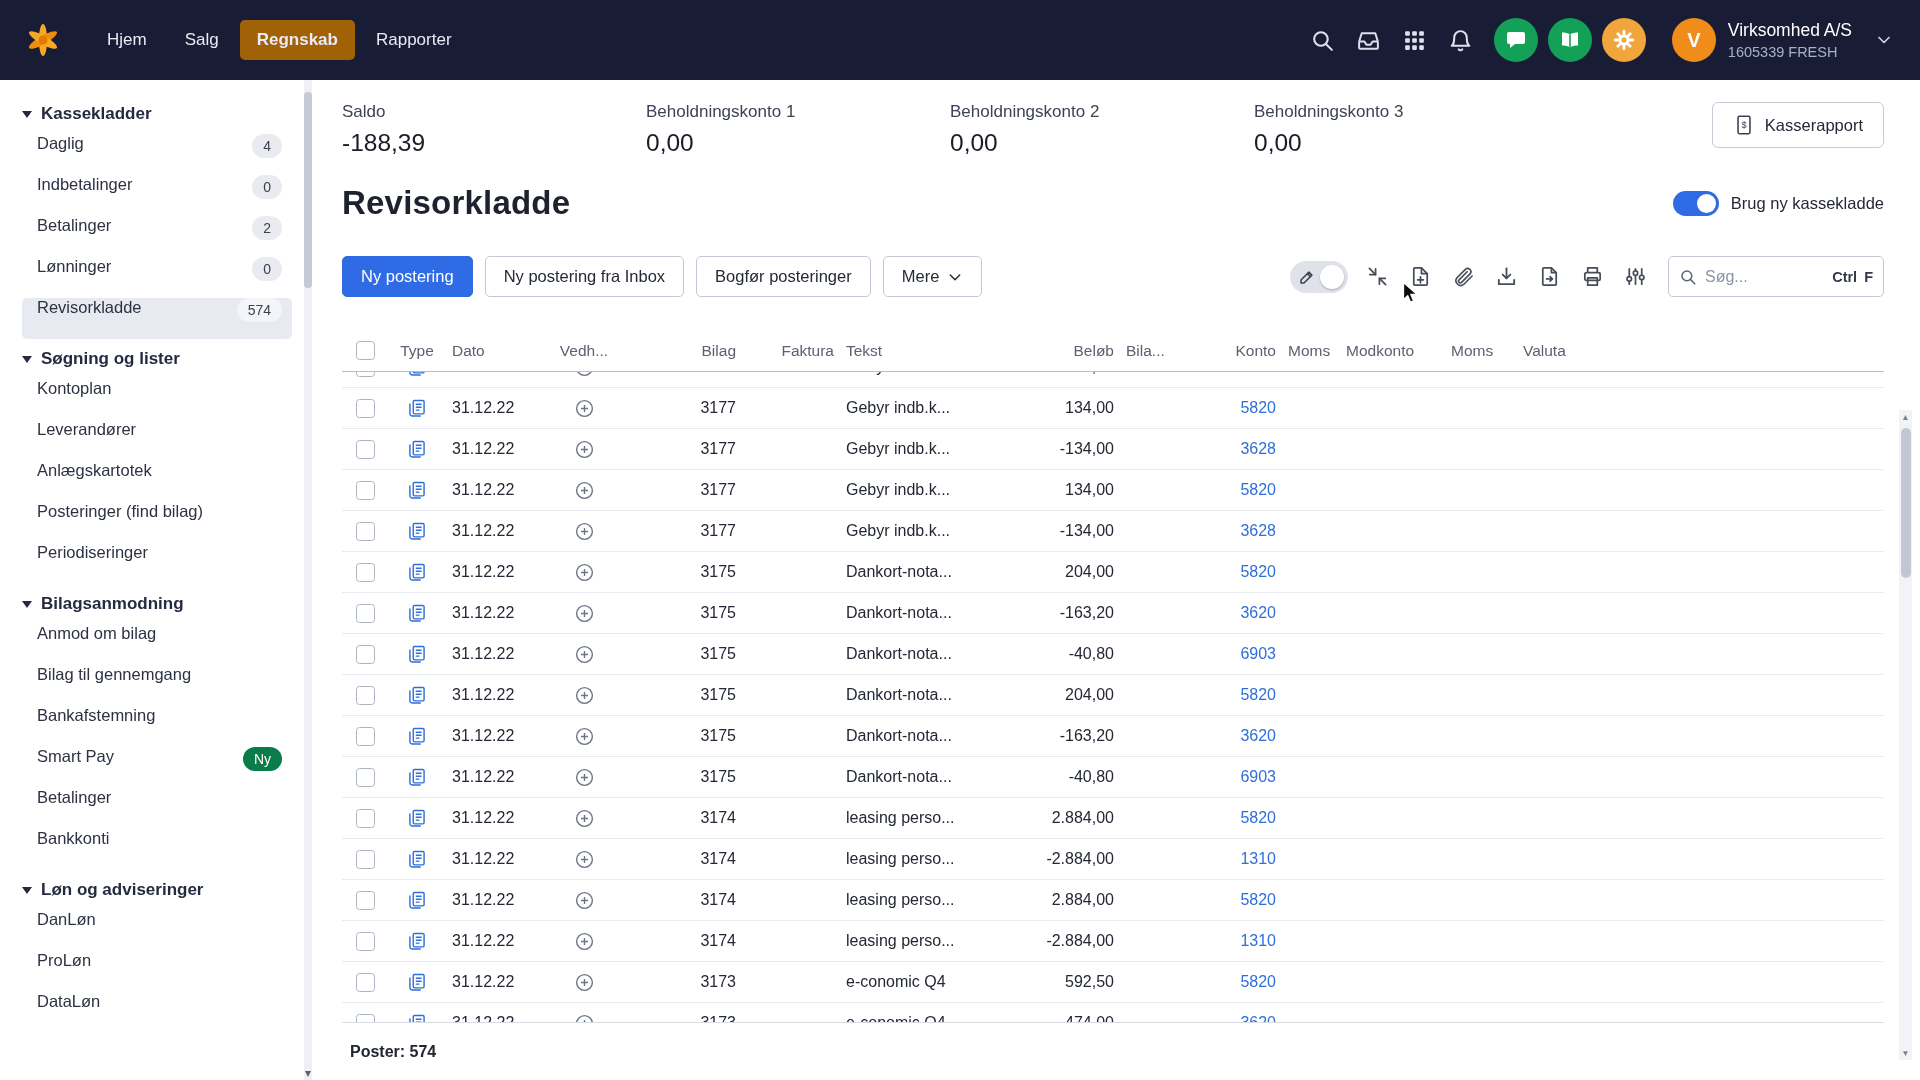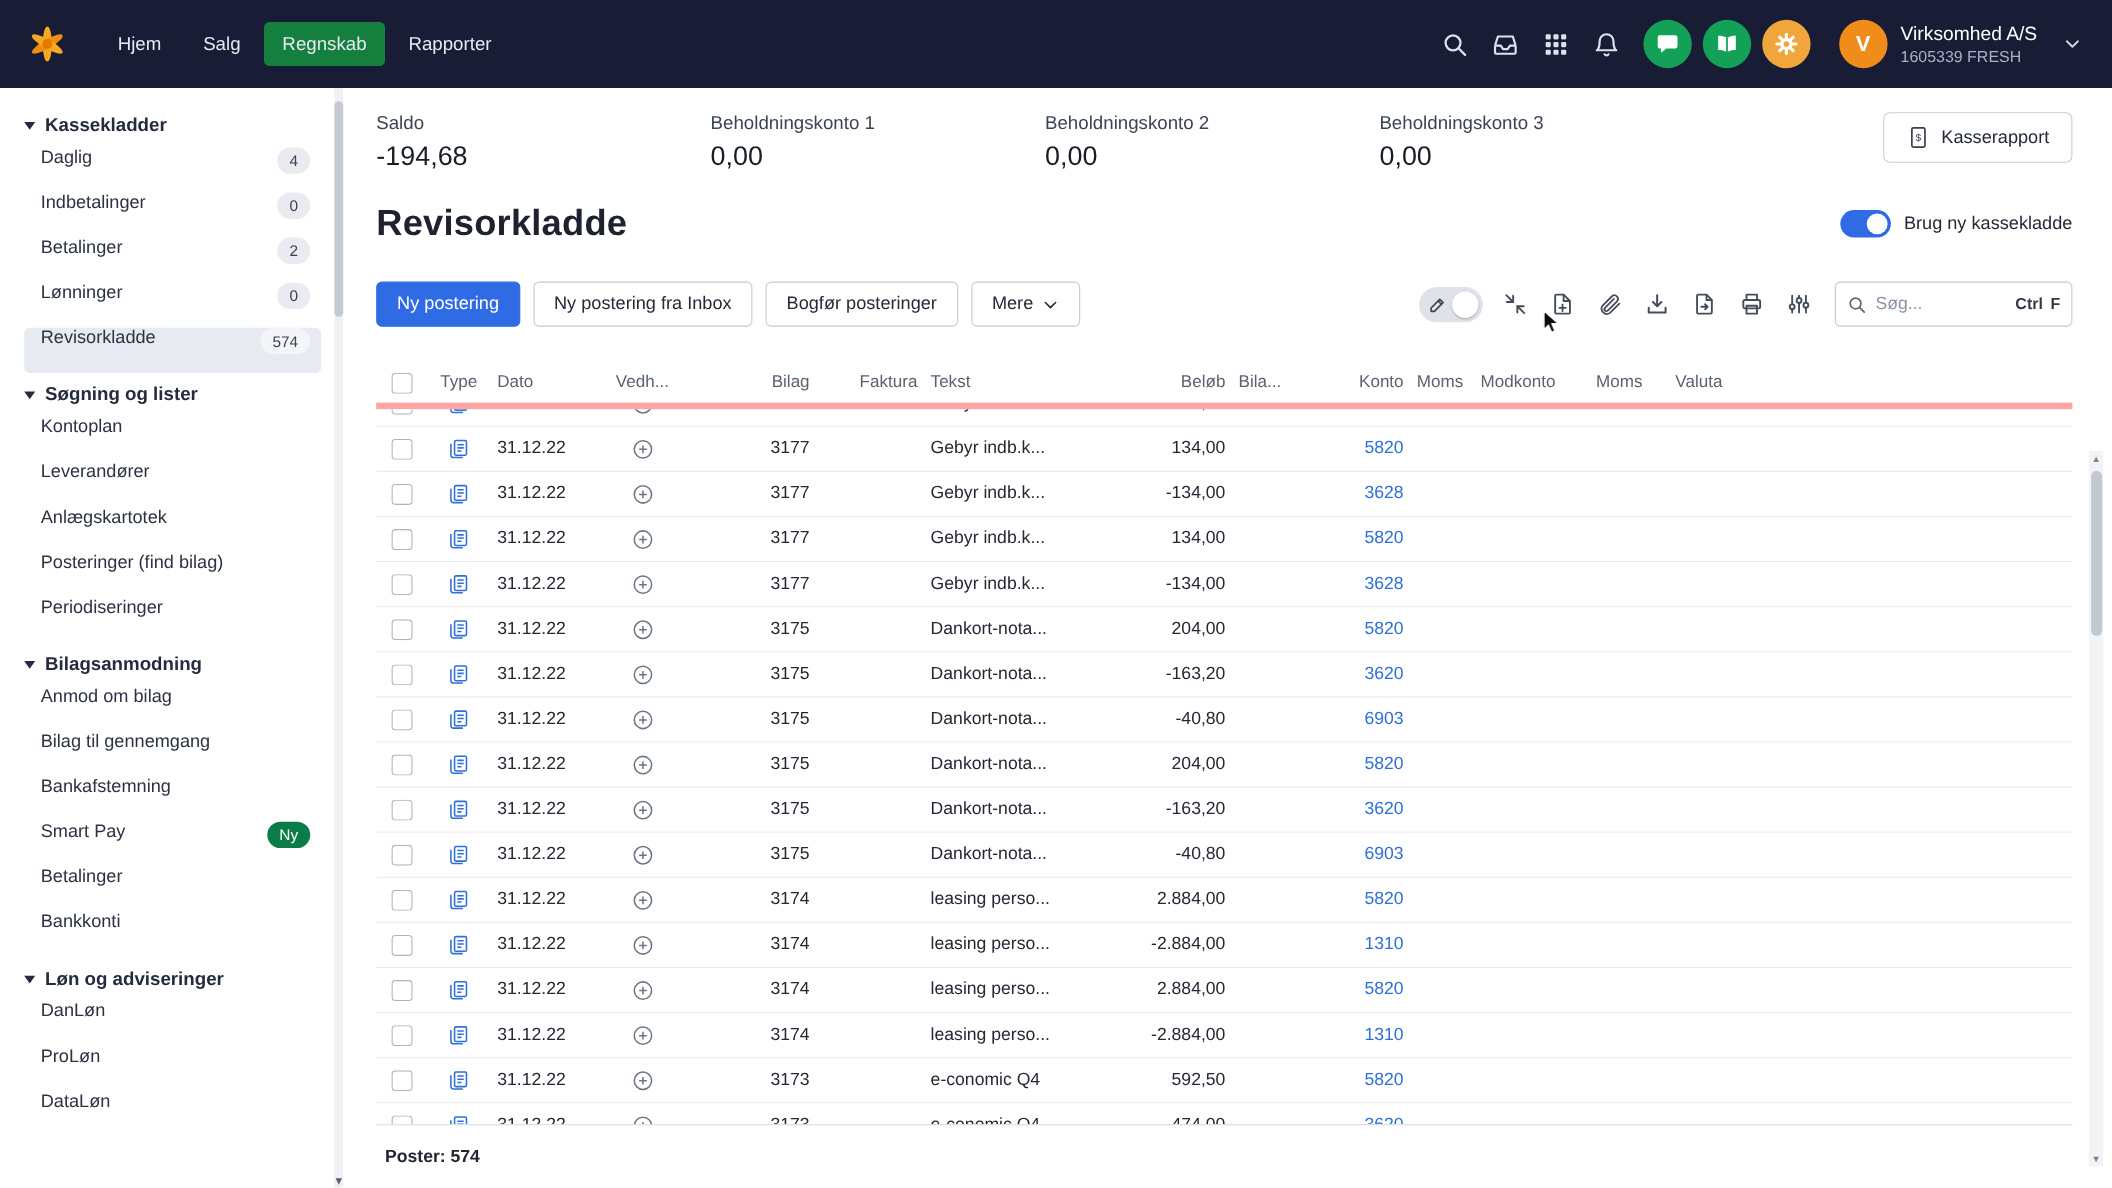--- a/index.html
+++ b/index.html
@@ -5,21 +5,21 @@
 *{margin:0;padding:0;box-sizing:border-box;}
 html,body{width:1920px;height:1080px;overflow:hidden;background:#fff;
   font-family:"Liberation Sans","DejaVu Sans",sans-serif;color:#232834;}
 button{font-family:inherit;border:none;background:none;cursor:pointer;}
 
 
 .topbar{height:80px;background:#191c35;display:flex;align-items:center;padding:0 26px 0 22px;}
 .logo{width:42px;height:42px;margin-right:26px;display:flex;align-items:center;justify-content:center;}
 .nav{display:flex;gap:4px;}
 .nav-item{color:#e8eaf4;font-size:17px;padding:10px 17px;border-radius:5px;}
-.nav-item.active{background:#15803d;}
+.nav-item.active{background:#a16207;font-weight:bold;}
 .topbar-right{margin-left:auto;display:flex;align-items:center;}
 .tb-icon{width:46px;height:46px;display:flex;align-items:center;justify-content:center;color:#dde1ee;}
 .tb-icon svg{width:25px;height:25px;}
 .tb-circle{width:44px;height:44px;border-radius:50%;display:flex;align-items:center;justify-content:center;margin-left:10px;flex:none;}
 .circle-green{background:#12a156;}
 .circle-orange{background:#f0a63c;}
 .tb-circle svg{width:24px;height:24px;}
 .account{display:flex;align-items:center;margin-left:26px;gap:12px;cursor:pointer;}
 .avatar{width:44px;height:44px;border-radius:50%;background:#ef8c1a;color:#fff;font-weight:700;font-size:20px;display:flex;align-items:center;justify-content:center;}
 .co-name{color:#fff;font-size:17.5px;}
@@ -72,21 +72,21 @@
 .edit-pill svg{width:18px;height:18px;margin-left:8px;color:#3c4350;}
 .edit-knob{position:absolute;right:4px;top:4px;width:24px;height:24px;border-radius:50%;background:#fff;box-shadow:0 1px 2px rgba(0,0,0,.25);}
 .searchbox{width:216px;height:41px;border:1px solid #c3c9d4;border-radius:5px;display:flex;align-items:center;padding:16px 10px;gap:8px;margin-left:4px;background:#fff;}
 .searchbox svg{width:18px;height:18px;color:#5b6372;flex:none;}
 .searchbox input{border:none;outline:none;flex:1;min-width:0;font-size:16px;color:#333;font-family:inherit;background:transparent;}
 .searchbox input::placeholder{color:#8b94a4;}
 .kbd{font-weight:700;font-size:14.5px;color:#333a47;}
 
 
 .gridrow{display:grid;grid-template-columns:46px 58px 92px 92px 112px 98px 170px 110px 62px 100px 58px 105px 72px 80px 1fr;align-items:center;}
-.thead{margin-top:33px;height:42px;border-bottom:6px solid #fca5a5;}
+.thead{margin-top:33px;height:42px;border-bottom:1px solid #fca5a5;}
 .hcell{font-size:15.5px;color:#5a6170;padding:0 6px;white-space:nowrap;overflow:hidden;cursor:pointer;}
 .a-r{text-align:right;}
 .a-c{text-align:center;}
 .hc-check{display:flex;justify-content:center;}
 .table-area{flex:1;overflow:hidden;}
 .rows{margin-top:-25px;}
 .trow{height:41px;border-bottom:1px solid #e8ebf0;font-size:16px;color:#232834;cursor:default;}
 .cell{padding:0 6px;white-space:nowrap;overflow:hidden;}
 .cf{display:flex;justify-content:center;align-items:center;}
 .cell-bilag,.cell-belob,.cell-konto{text-align:right;}
@@ -320,21 +320,21 @@
       <div class="sb-down">▾</div>
     </div>
   </aside>
 
   <main class="main">
 
     <div class="summary">
       <div style="display:flex;">
           <div class="sum-item">
     <div class="sum-label">Saldo</div>
-    <div class="sum-value">-194,68</div>
+    <div class="sum-value">-188,39</div>
   </div>
           <div class="sum-item">
     <div class="sum-label">Beholdningskonto 1</div>
     <div class="sum-value">0,00</div>
   </div>
           <div class="sum-item">
     <div class="sum-label">Beholdningskonto 2</div>
     <div class="sum-value">0,00</div>
   </div>
           <div class="sum-item">

